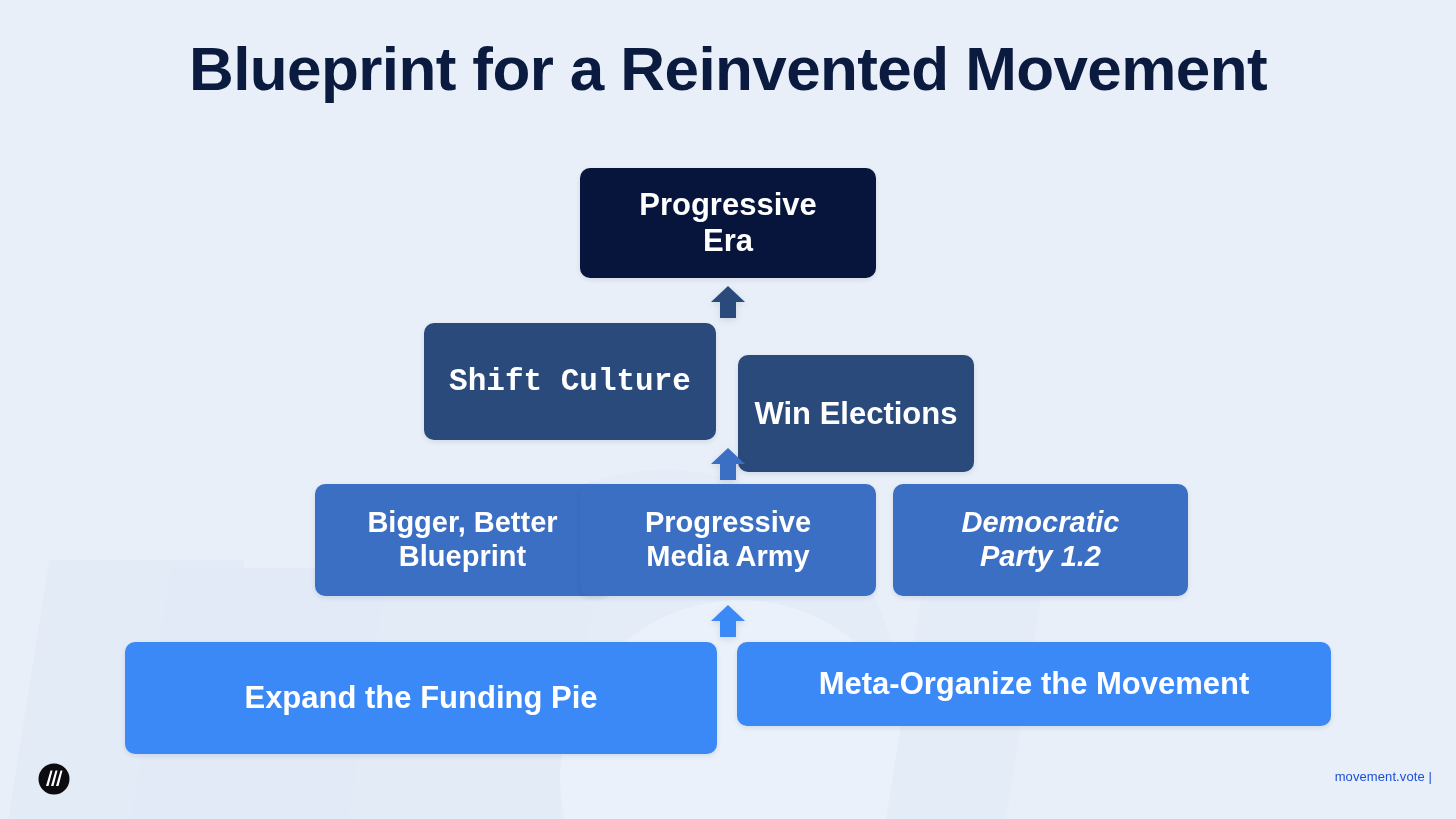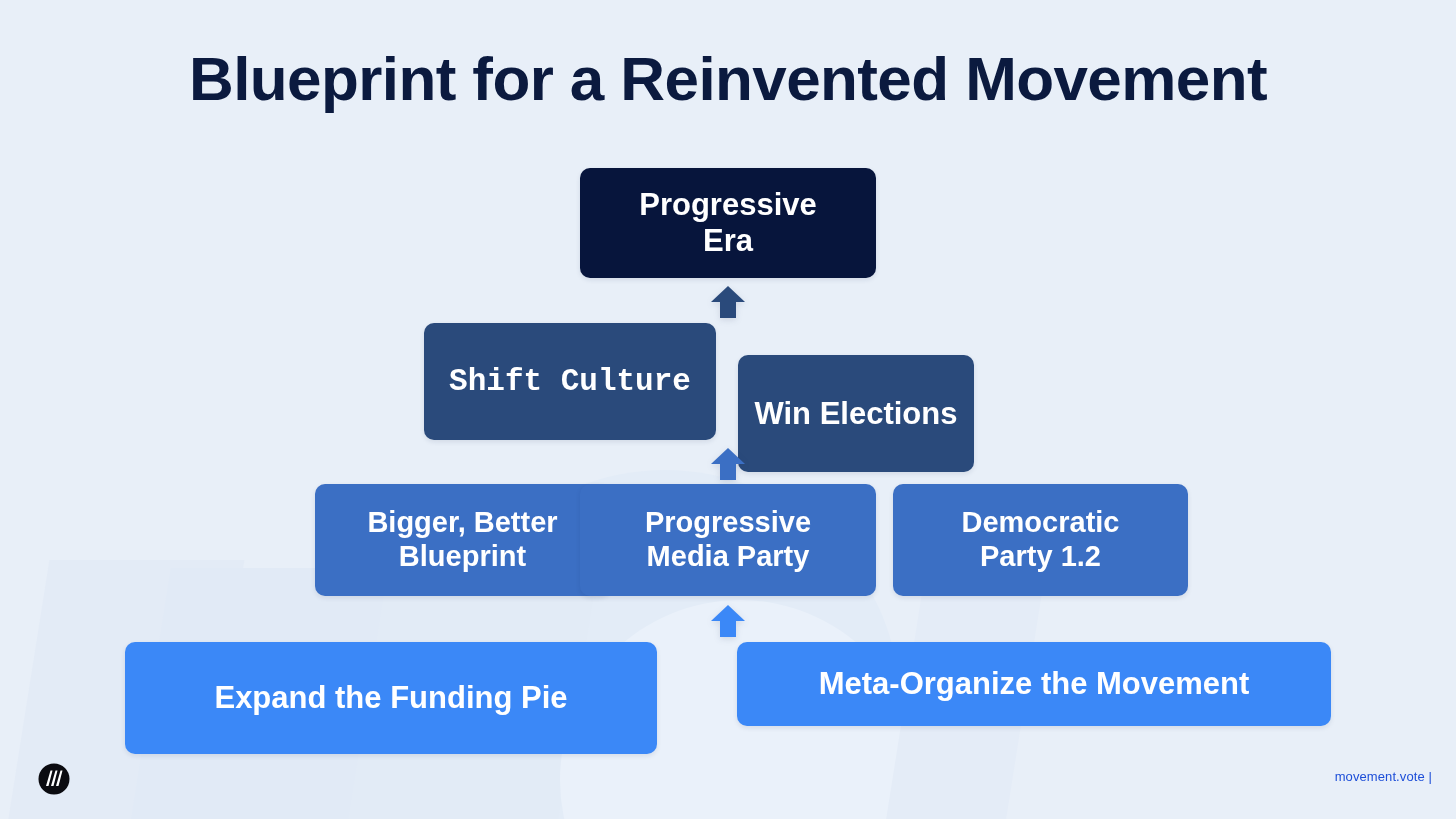--- a/index.html
+++ b/index.html
@@ -75,21 +75,21 @@
     width: 120px;
     height: 250px;
     background: #e4ecf7;
     transform: skewX(-9deg);
   }
 
   
   .title {
     position: absolute;
     left: 0;
-    top: 46px;
+    top: 36px;
     width: 1456px;
     text-align: center;
     color: #0b1a3f;
     font-size: 62px;
     font-weight: 700;
     letter-spacing: -0.6px;
     line-height: 1.05;
     white-space: nowrap;
   }
 
@@ -144,26 +144,27 @@
   }
   #box-progressive-media-army {
     left: 580px; top: 484px;
     width: 296px; height: 112px;
     font-size: 29px;
   }
   #box-democratic-party-20 {
     left: 893px; top: 484px;
     width: 295px; height: 112px;
     font-size: 29px;
+    font-style: italic;
   }
 
   
   #box-expand-funding-pie {
     left: 125px; top: 642px;
-    width: 532px; height: 112px;
+    width: 592px; height: 112px;
     font-size: 31px;
   }
   #box-meta-organize {
     left: 737px; top: 642px;
     width: 594px; height: 84px;
     font-size: 31px;
   }
 
   
   .arrow {
@@ -243,21 +244,21 @@
   <div class="box tier3" id="box-bigger-better-organizing">
     <span>
       <span>Bigger, Better</span><br>
       <span>Blueprint</span>
     </span>
   </div>
 
   <div class="box tier3" id="box-progressive-media-army">
     <span>
       <span>Progressive</span><br>
-      <span>Media Party</span>
+      <span>Media Army</span>
     </span>
   </div>
 
   <div class="box tier3" id="box-democratic-party-20">
     <span>
       <span>Democratic</span><br>
       <span>Party 1.2</span>
     </span>
   </div>
 

